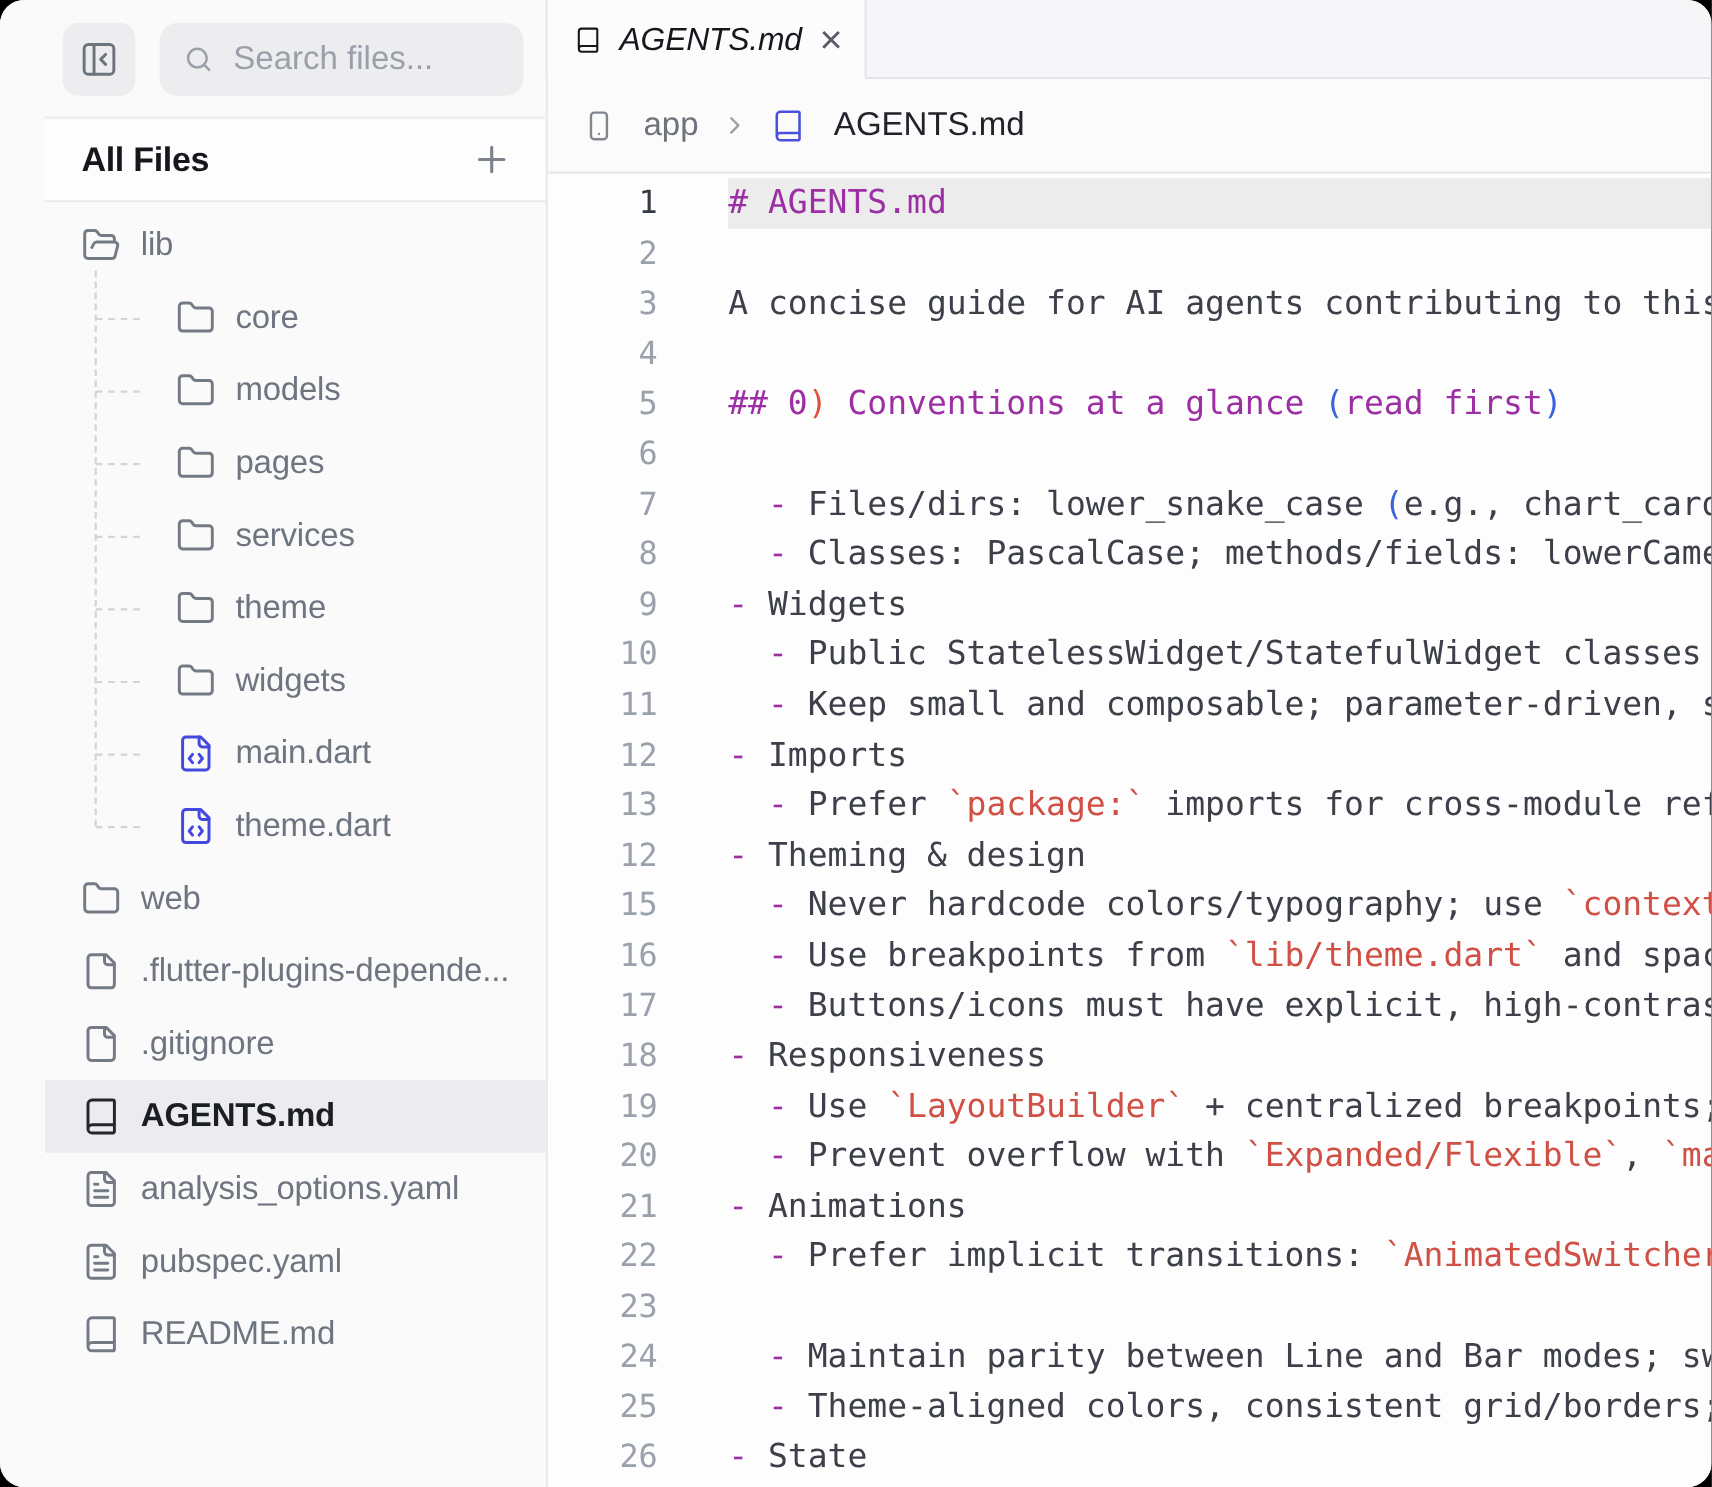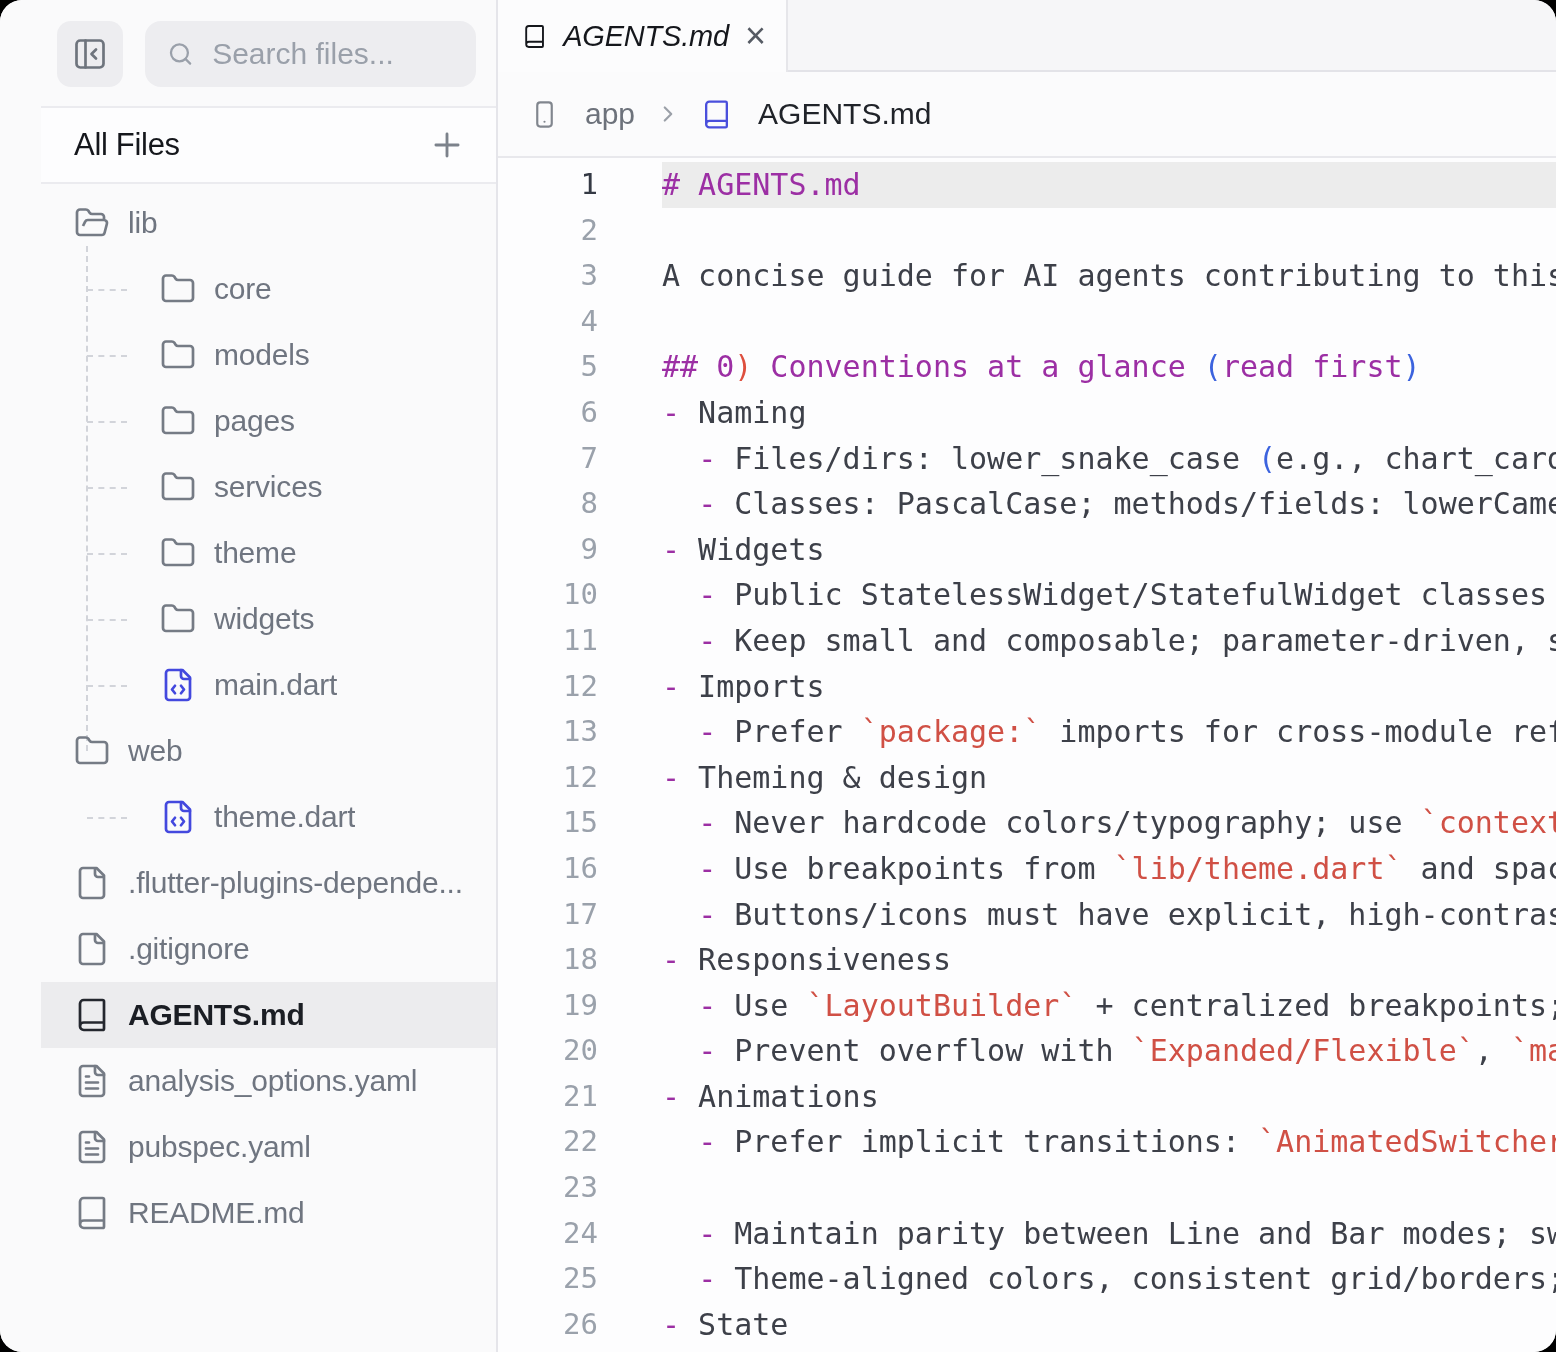--- a/index.html
+++ b/index.html
@@ -10,21 +10,21 @@
     font-family:"Liberation Sans",sans-serif;
   }
   
   .sidebar{width:498px;min-width:498px;background:#fafafb;border-right:2px solid #e5e5ea;display:flex;flex-direction:column;padding-left:41px;}
   .sb-top{height:108px;padding:21px 20px 0 16px;display:flex;gap:22px;border-bottom:2px solid #ebebef;background:#fafafb;}
   .collapse-btn{width:66px;height:66px;border-radius:14px;background:#ededf0;display:flex;align-items:center;justify-content:center;color:#6e747d;flex:0 0 auto;}
   .search-box{flex:1;height:66px;border-radius:16px;background:#ededf0;display:flex;align-items:center;padding:0 22px;gap:16px;color:#9aa0aa;}
   .search-box input{border:none;outline:none;background:transparent;font-size:30px;color:#4b5059;width:100%;font-family:"Liberation Sans",sans-serif;}
   .search-box input::placeholder{color:#9aa0aa;}
   .allfiles{height:76px;background:#fdfdfe;border-bottom:2px solid #ebebef;display:flex;align-items:center;padding:0 30px 0 33px;}
-  .allfiles .title{font-size:31px;font-weight:400;color:#15171c;letter-spacing:-0.3px;}
+  .allfiles .title{font-size:31px;font-weight:700;color:#15171c;letter-spacing:-0.3px;}
   .allfiles .plus{margin-left:auto;color:#7c828b;display:flex;}
   .tree{flex:1;position:relative;padding-top:6px;background:#fafafb;overflow:hidden;}
   .vguide{position:absolute;left:45px;top:62px;height:505px;border-left:2px dashed #d2d4da;width:0;}
   .tree-row{height:66px;display:flex;align-items:center;gap:18px;padding-left:33px;color:#6f7580;font-size:30px;position:relative;letter-spacing:-0.2px;}
   .tree-row.child{padding-left:119px;}
   .tree-row.child::before{content:"";position:absolute;left:46px;top:50%;width:40px;border-top:2px dashed #d2d4da;}
   .tree-row.selected{background:#ececee;color:#1b1e24;font-weight:600;}
   .tree-row .t-icon{color:#757b85;flex:0 0 auto;}
   .tree-row.selected .t-icon{color:#24272e;}
   .tree-row .t-icon.accent{color:#4348de;}
@@ -174,31 +174,31 @@
             <use href="#i-folder"></use>
           </svg>
     <span class="t-label">widgets</span>
   </div>
         <div class="tree-row child">
     <svg class="ic t-icon accent" width="36" height="36">
             <use href="#i-file-code"></use>
           </svg>
     <span class="t-label">main.dart</span>
   </div>
-        <div class="tree-row">
-    <svg class="ic t-icon" width="36" height="36">
-            <use href="#i-folder"></use>
-          </svg>
-    <span class="t-label">web</span>
-  </div>
         <div class="tree-row child">
     <svg class="ic t-icon accent" width="36" height="36">
             <use href="#i-file-code"></use>
           </svg>
     <span class="t-label">theme.dart</span>
+  </div>
+        <div class="tree-row">
+    <svg class="ic t-icon" width="36" height="36">
+            <use href="#i-folder"></use>
+          </svg>
+    <span class="t-label">web</span>
   </div>
         <div class="tree-row">
     <svg class="ic t-icon" width="36" height="36">
             <use href="#i-file"></use>
           </svg>
     <span class="t-label">.flutter-plugins-depende...</span>
   </div>
         <div class="tree-row">
     <svg class="ic t-icon" width="36" height="36">
             <use href="#i-file"></use>
@@ -277,21 +277,20 @@
         <div class="code-line">
     <span class="ln">4</span>
     <span class="lc"></span>
   </div>
         <div class="code-line">
     <span class="ln">5</span>
     <span class="lc"><span class="tok-pu">## 0</span><span class="tok-re">)</span><span class="tok-pu"> Conventions at a glance </span><span class="tok-bl">(</span><span class="tok-pu">read first</span><span class="tok-bl">)</span></span>
   </div>
         <div class="code-line">
     <span class="ln">6</span>
-    <span class="lc"><span class="tok-pu">-</span><span class="tok-tx"> Naming</span></span>
   </div>
         <div class="code-line">
     <span class="ln">7</span>
     <span class="lc"><span class="tok-tx">  </span><span class="tok-pu">-</span><span class="tok-tx"> Files/dirs: lower_snake_case </span><span class="tok-bl">(</span><span class="tok-tx">e.g., chart_card</span></span>
   </div>
         <div class="code-line">
     <span class="ln">8</span>
     <span class="lc"><span class="tok-tx">  </span><span class="tok-pu">-</span><span class="tok-tx"> Classes: PascalCase; methods/fields: lowerCamel</span></span>
   </div>
         <div class="code-line">

